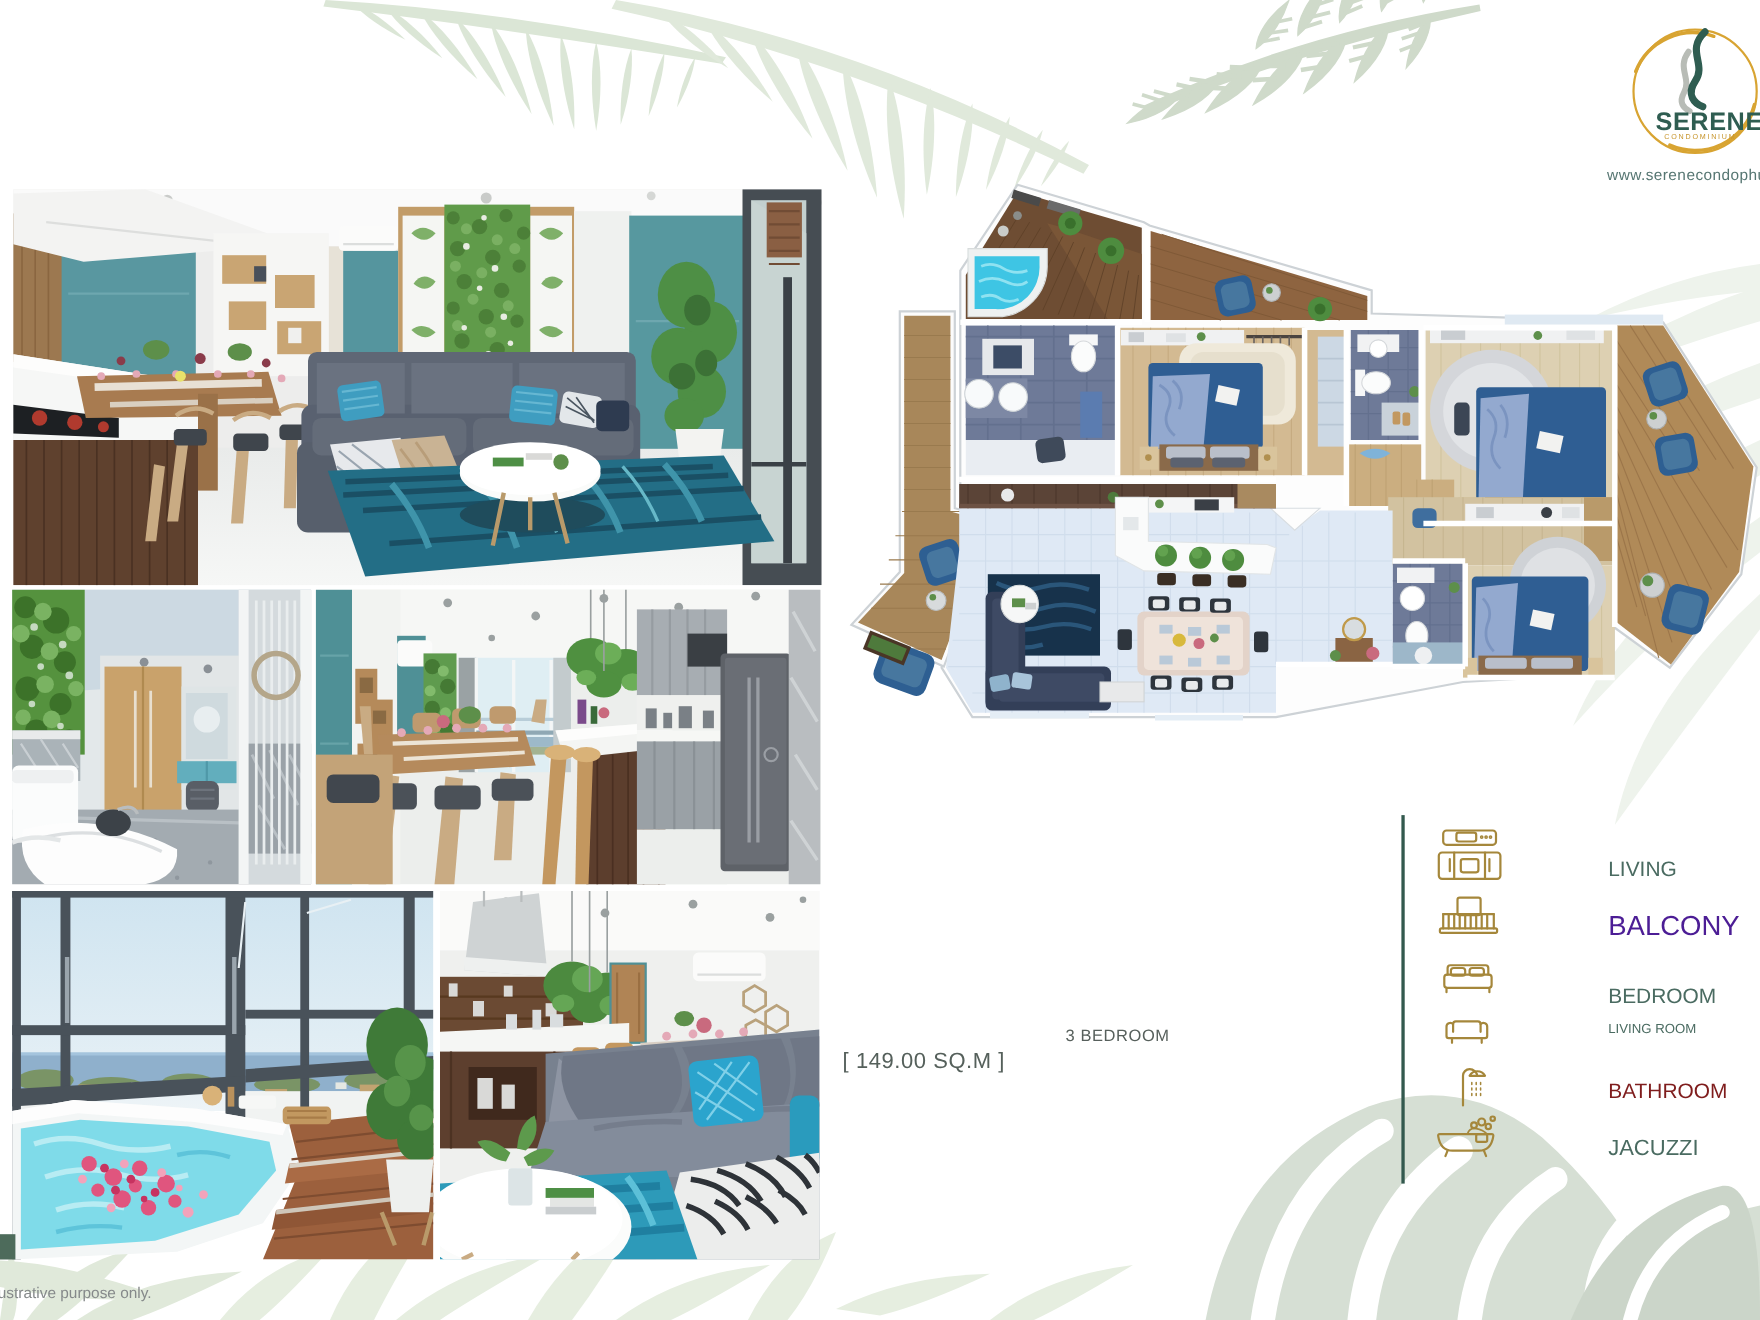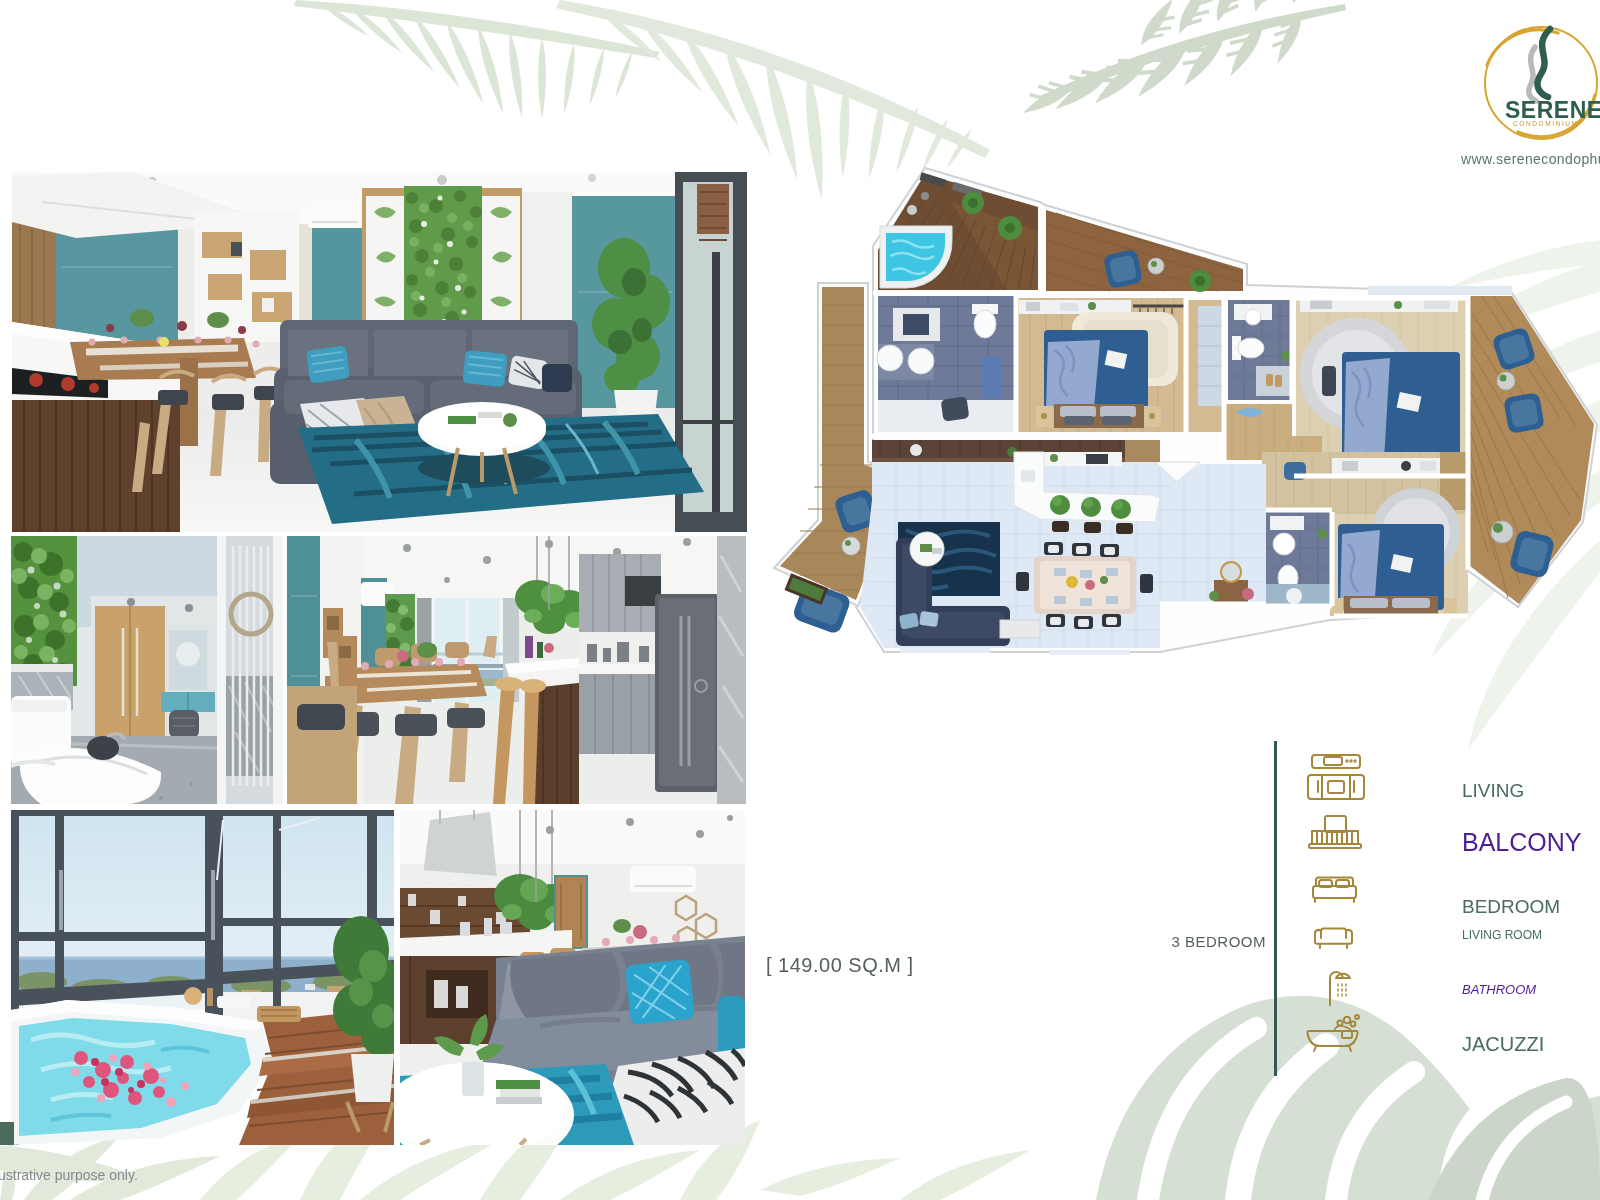--- a/index.html
+++ b/index.html
@@ -1192,21 +1192,21 @@
   </g>
 
   <text x="45" y="118" font-family="Liberation Sans,sans-serif" font-size="23" font-weight="bold" fill="#2f5d51" letter-spacing="0.5">SERENE</text>
 
   <text x="53" y="126" font-family="Liberation Sans,sans-serif" font-size="6.5" fill="#c8962e" letter-spacing="1.6">CONDOMINIUM</text>
 </svg>
 
 <div class="abs" style="left:1461px;top:151px;font-size:14px;color:#567672;letter-spacing:0.4px;white-space:nowrap;">www.serenecondophuket.com</div>
 
 
-<div class="abs" style="left:766px;top:933px;width:500px;text-align:right;font-size:15px;color:#57605c;letter-spacing:0.5px;">3 BEDROOM</div>
+<div class="abs" style="left:766px;top:933px;width:500px;text-align:center;font-size:15px;color:#57605c;letter-spacing:0.5px;">3 BEDROOM</div>
 
 <div class="abs" style="left:766px;top:954px;width:500px;text-align:left;font-size:20px;color:#55605b;letter-spacing:0.5px;">[ 149.00 SQ.M ]</div>
 
 <div class="abs" style="left:1274px;top:741px;width:3px;height:335px;background:#33594e;"></div>
 
 <div class="abs" style="left:-2px;top:1167px;font-size:14px;color:#85898a;">ustrative purpose only.</div>
 
 <div class="abs" style="left:0px;top:1122px;width:14px;height:23px;background:#4d6b5b;"></div>
 
 <svg class="abs" style="left:1290px;top:740px;" width="130" height="330" viewBox="1290 740 130 330" fill="none" stroke="#a5873b" stroke-width="2" stroke-linecap="round" stroke-linejoin="round">
@@ -1265,15 +1265,15 @@
         <circle cx="1353" cy="1024" r="2.4"></circle>
         <circle cx="1357" cy="1017" r="2"></circle>
     <rect x="1342" y="1031" width="10" height="7" rx="1.5"></rect>
   </g>
 </svg>
 
 <div class="abs" style="left:1462px;top:780px;font-size:19px;color:#4a6b61;">LIVING</div>
 <div class="abs" style="left:1462px;top:828px;font-size:25px;color:#4c1d95;">BALCONY</div>
 <div class="abs" style="left:1462px;top:880px;font-size:19px;color:#4a6b61;margin-top:16px;">BEDROOM</div>
 <div class="abs" style="left:1462px;top:928px;font-size:12px;color:#4a6b61;">LIVING ROOM</div>
-<div class="abs" style="left:1462px;top:982px;font-size:13px;color:#4c1d95;font-style:italic;">BATHROOM</div>
+<div class="abs" style="left:1462px;top:982px;font-size:19px;color:#7f1d1d;">BATHROOM</div>
 <div class="abs" style="left:1462px;top:1033px;font-size:20px;color:#4a6b61;">JACUZZI</div>
 </div>
 
 </body></html>

